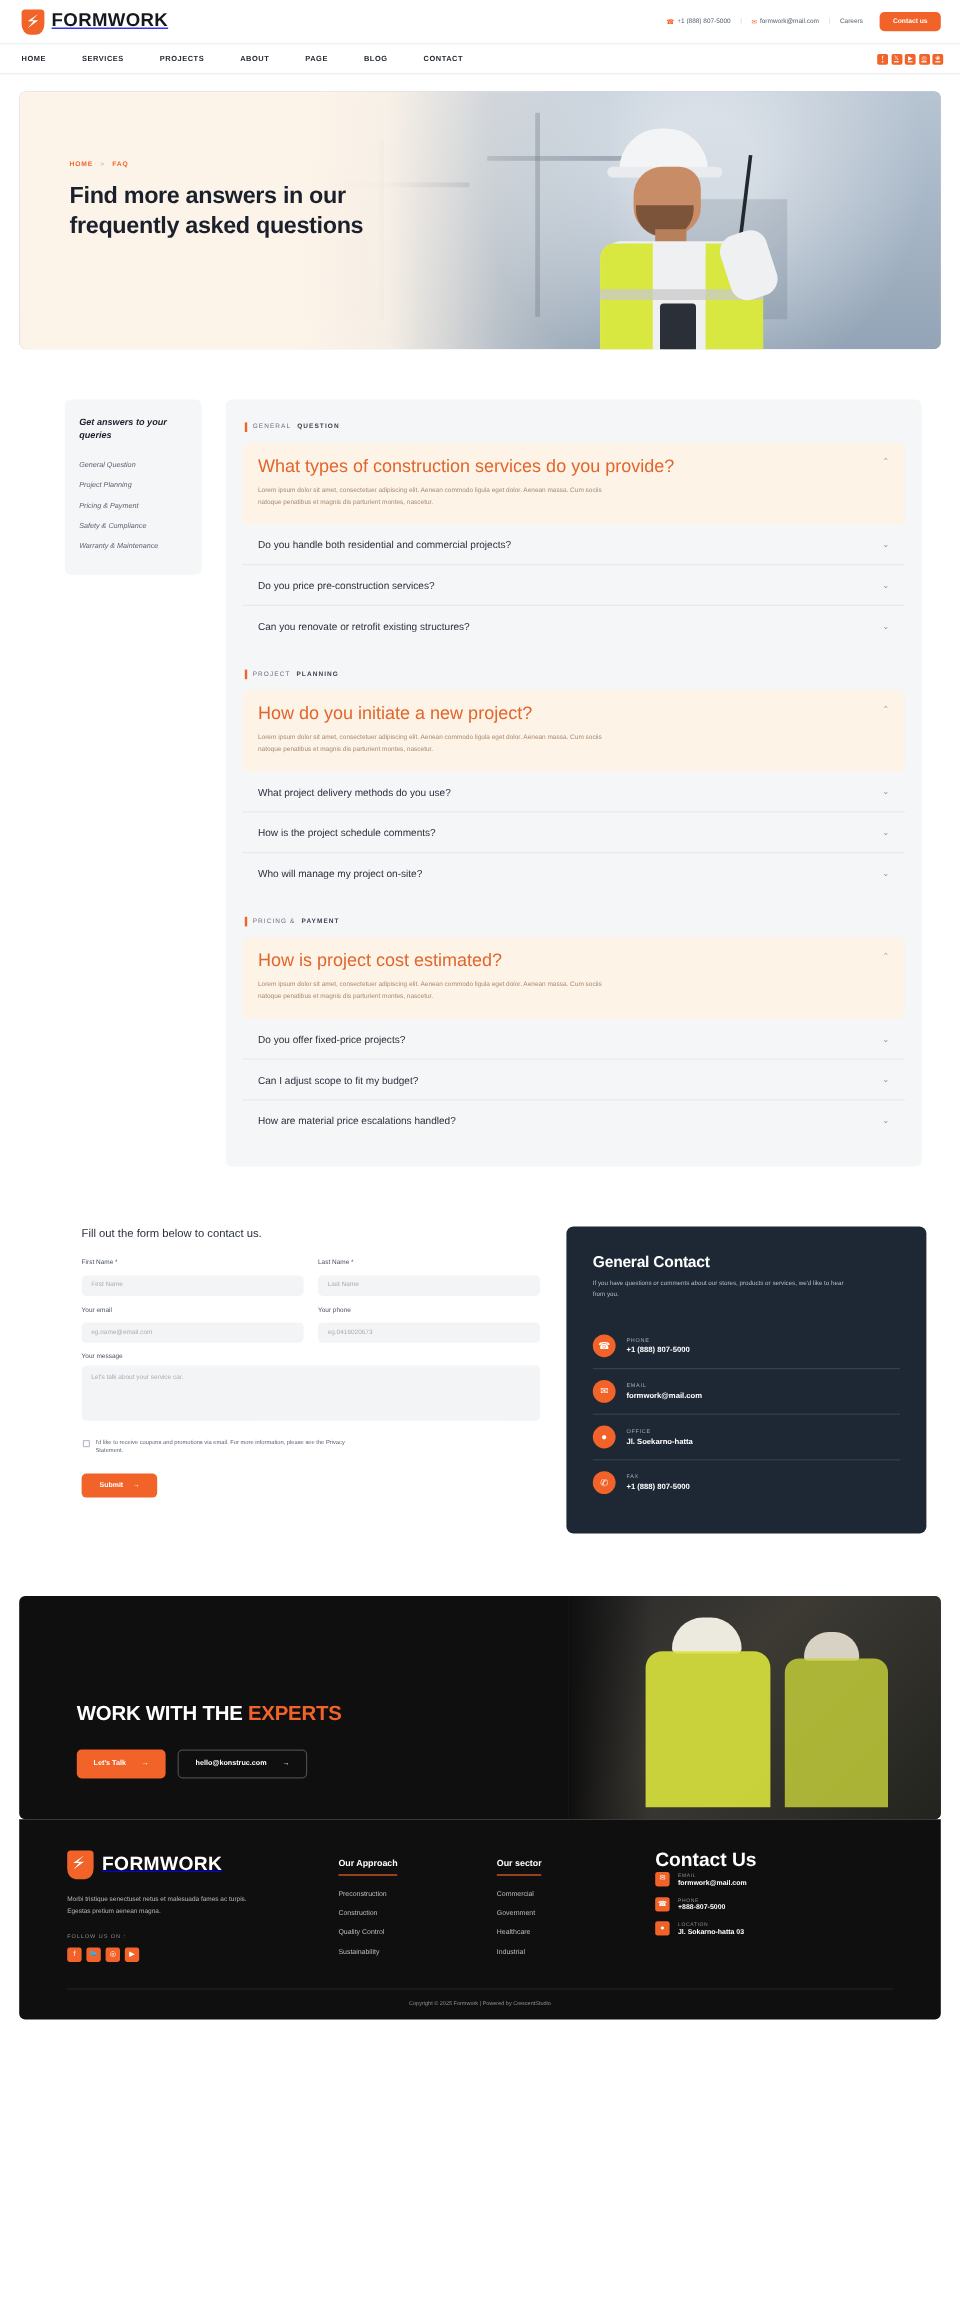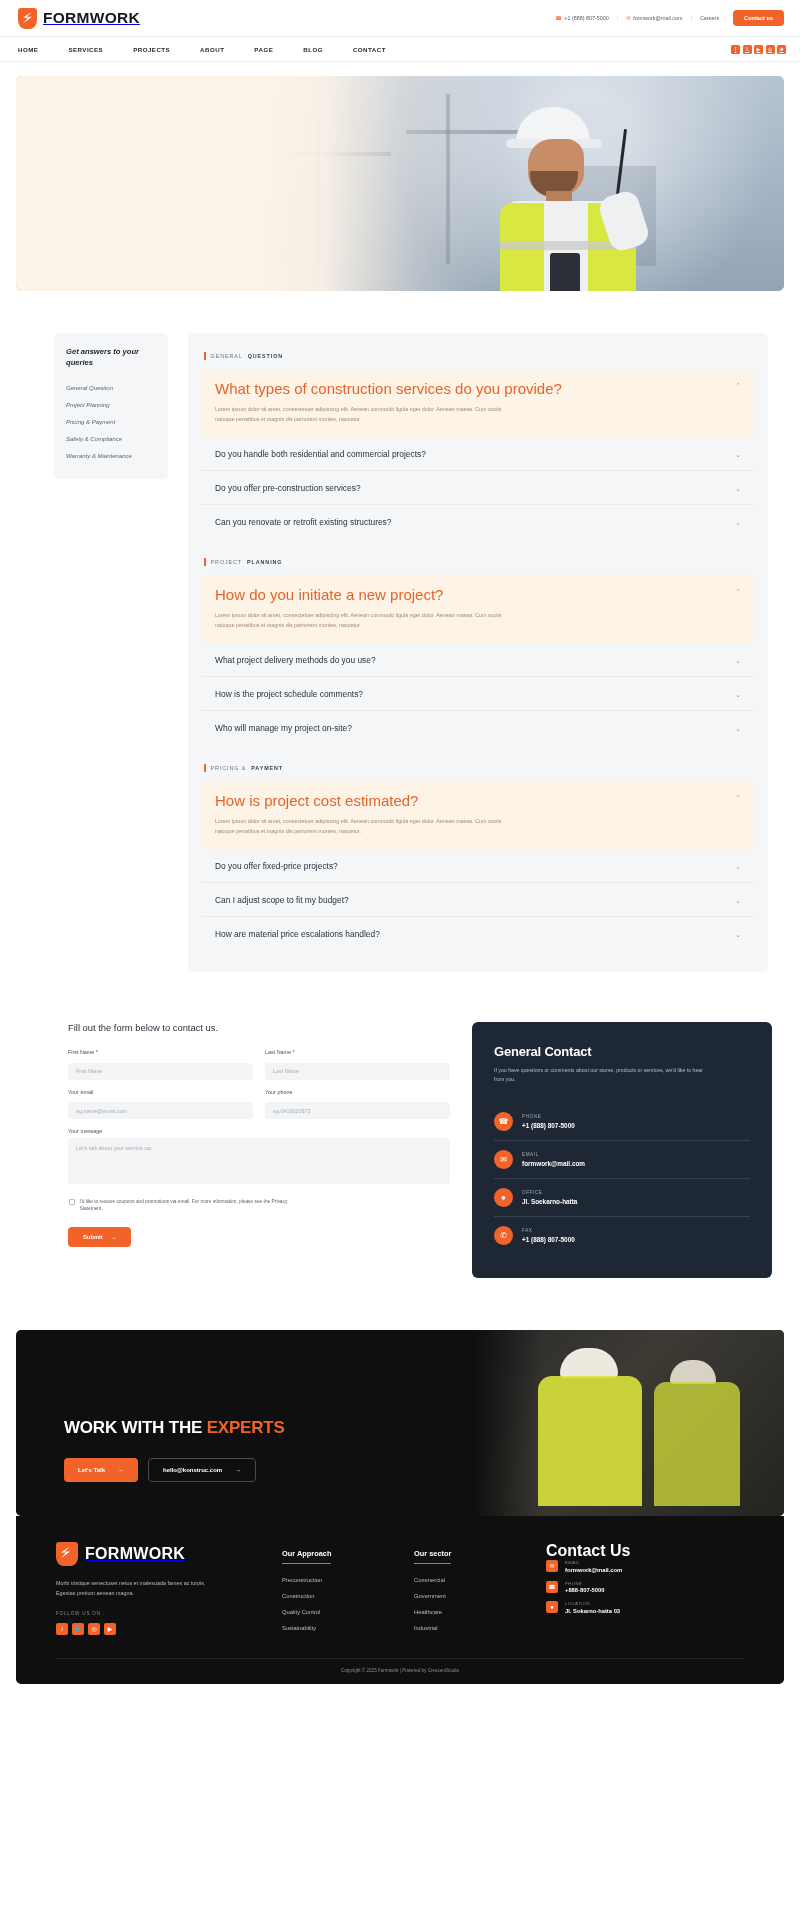--- a/index.html
+++ b/index.html
@@ -481,20 +481,31 @@
     <div class="w-beard"></div>
     <div class="w-neck"></div>
     <div class="w-shirt"></div>
     <div class="w-vest-l"></div>
     <div class="w-vest-r"></div>
     <div class="w-vest-stripe"></div>
     <div class="w-arm"></div>
     <div class="w-radio"></div>
   </div>
   <div class="hero-fade"></div>
+  <div class="hero-content">
+    <div class="breadcrumb">
+      <a href="#" style="color:#f2632a;text-decoration:none">HOME</a>
+      <span class="sep">&gt;</span>
+      <span>FAQ</span>
+    </div>
+    <h1 class="hero-title">
+      <span>Find more answers in our</span><br>
+      <span>frequently asked questions</span>
+    </h1>
+  </div>
 </section>
 
 <section class="faq-wrap">
 
   <aside class="faq-side">
     <h3>Get answers to your queries</h3>
     <a href="#">General Question</a>
     <a href="#">Project Planning</a>
     <a href="#">Pricing &amp; Payment</a>
     <a href="#">Safety &amp; Compliance</a>
@@ -514,21 +525,21 @@
           <span class="acc-open-title">What types of construction services do you provide?</span>
           <span class="chev">⌃</span>
         </div>
         <p class="acc-body">Lorem ipsum dolor sit amet, consectetuer adipiscing elit. Aenean commodo ligula eget dolor. Aenean massa. Cum sociis natoque penatibus et magnis dis parturient montes, nascetur.</p>
       </div>
       <div class="acc-row">
         <span class="acc-row-title">Do you handle both residential and commercial projects?</span>
         <span class="chev chev-closed">⌄</span>
       </div>
       <div class="acc-row">
-        <span class="acc-row-title">Do you offer pre-construction services?</span>
+        <span class="acc-row-title">Do you price pre-construction services?</span>
         <span class="chev chev-closed">⌄</span>
       </div>
       <div class="acc-row">
         <span class="acc-row-title">Can you renovate or retrofit existing structures?</span>
         <span class="chev chev-closed">⌄</span>
       </div>
     </div>
 
     <div class="faq-group">
       <div class="faq-label">

